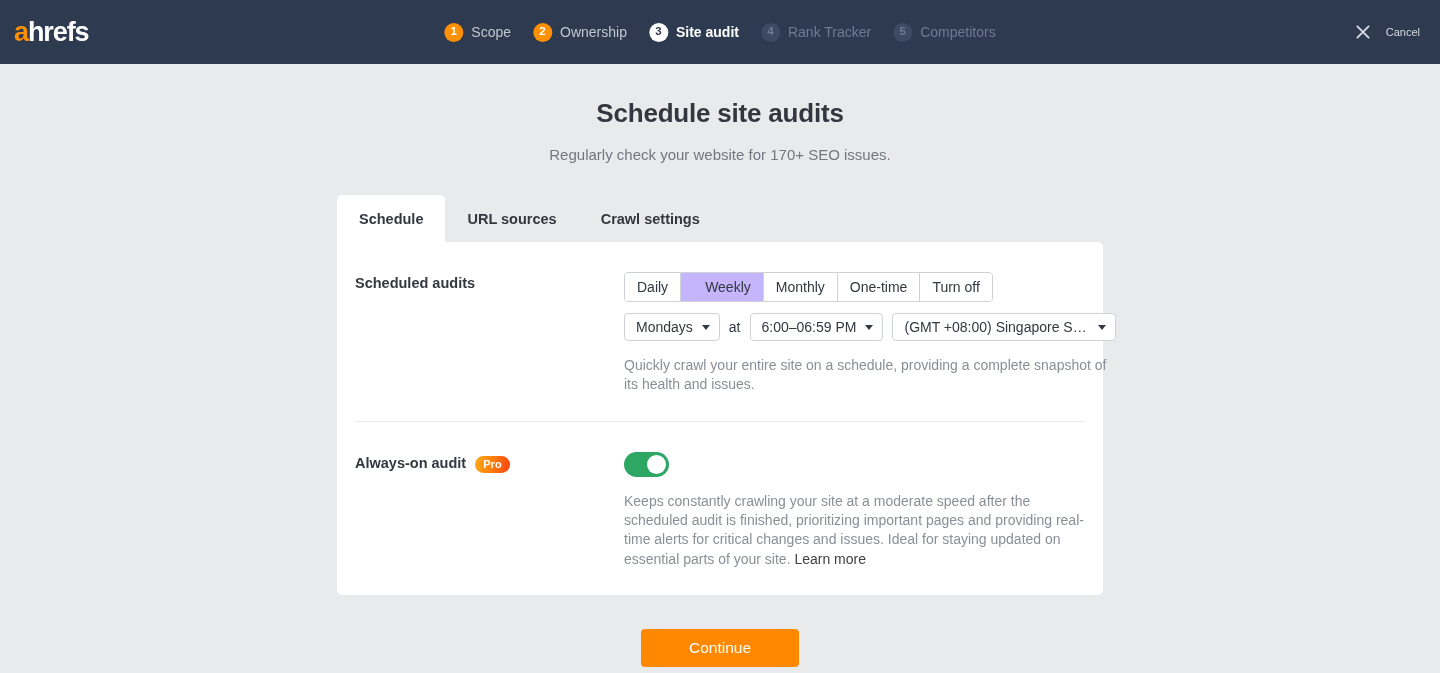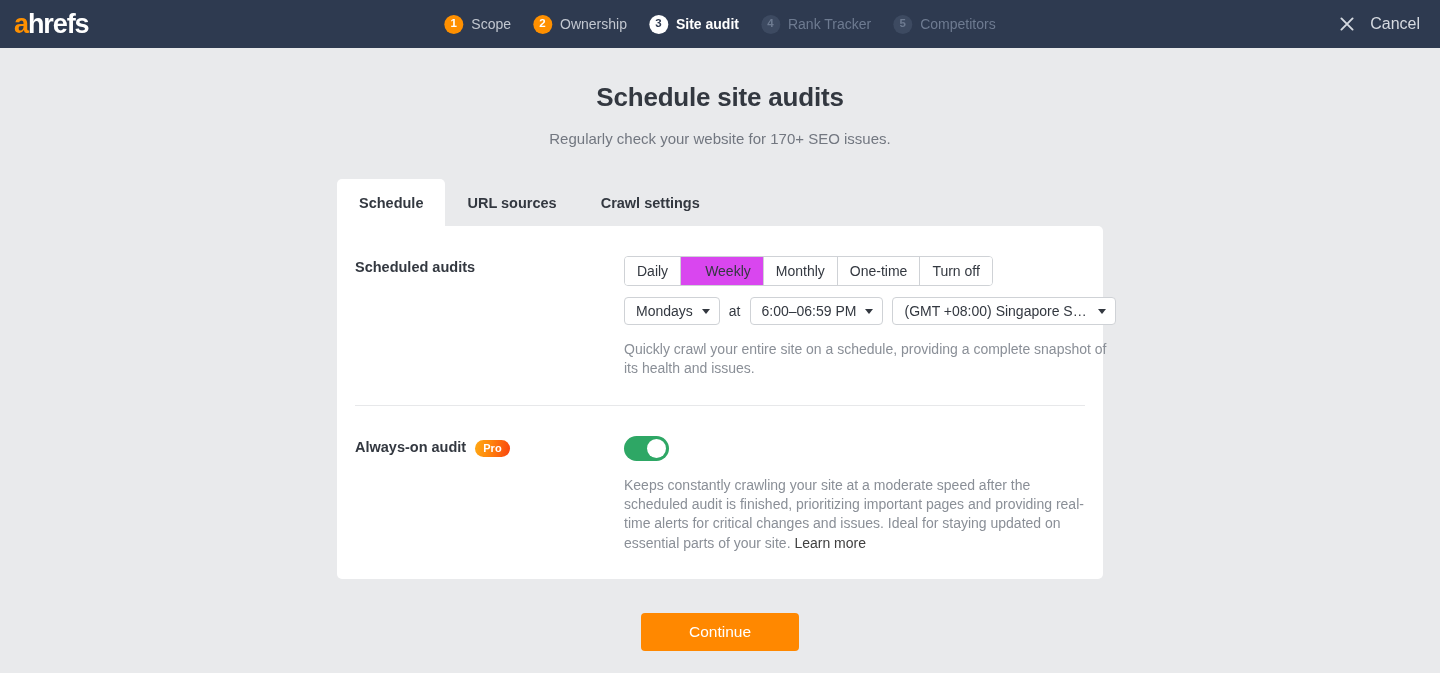--- a/index.html
+++ b/index.html
@@ -7,21 +7,21 @@
     width: 1440px; height: 673px;
     background: #e9eaec;
     font-family: "Liberation Sans", sans-serif;
     -webkit-font-smoothing: antialiased;
     overflow: hidden;
   }
 
   
   .topbar {
     position: relative;
-    height: 48px;
+    height: 64px;
     background: #2e3a50;
     display: flex;
     align-items: center;
   }
   .logo {
     position: absolute; left: 14px; top: 50%;
     transform: translateY(-50%);
     font-size: 27px; font-weight: 700;
     letter-spacing: -1.1px;
     color: #ffffff;
@@ -56,21 +56,21 @@
   .step.active .step-num { background: #ffffff; color: #2e3a50; }
   .step.active .step-label { color: #ffffff; font-weight: 700; }
 
   .step.todo .step-num { background: #3d4a61; color: #6e7b91; }
   .step.todo .step-label { color: #6e7b91; font-weight: 400; }
 
   .cancel {
     position: absolute; right: 20px; top: 50%;
     transform: translateY(-50%);
     display: flex; align-items: center; gap: 16px;
-    color: #d6dae1; font-size: 16px;
+    color: #d6dae1; font-size: 11px;
     cursor: pointer;
   }
   .cancel svg { display: block; }
 
   
   .page { padding-top: 34px; }
 
   .page-title {
     text-align: center;
     font-size: 26px; font-weight: 700;
@@ -156,21 +156,21 @@
     height: 28px;
     display: flex; align-items: center;
     font-size: 14px;
     color: #333840;
     border-right: 1px solid #cfd2d6;
     cursor: pointer;
     background: #fff;
     white-space: nowrap;
   }
   .seg:last-child { border-right: none; }
-  .seg.selected { background: #d946ef; padding-left: 24px; }
+  .seg.selected { background: #c4b5fd; padding-left: 24px; }
 
   
   .dd-row {
     margin-top: 11px;
     display: flex; align-items: center;
     gap: 9px;
   }
   .dd {
     height: 28px;
     border: 1px solid #cfd2d6;

